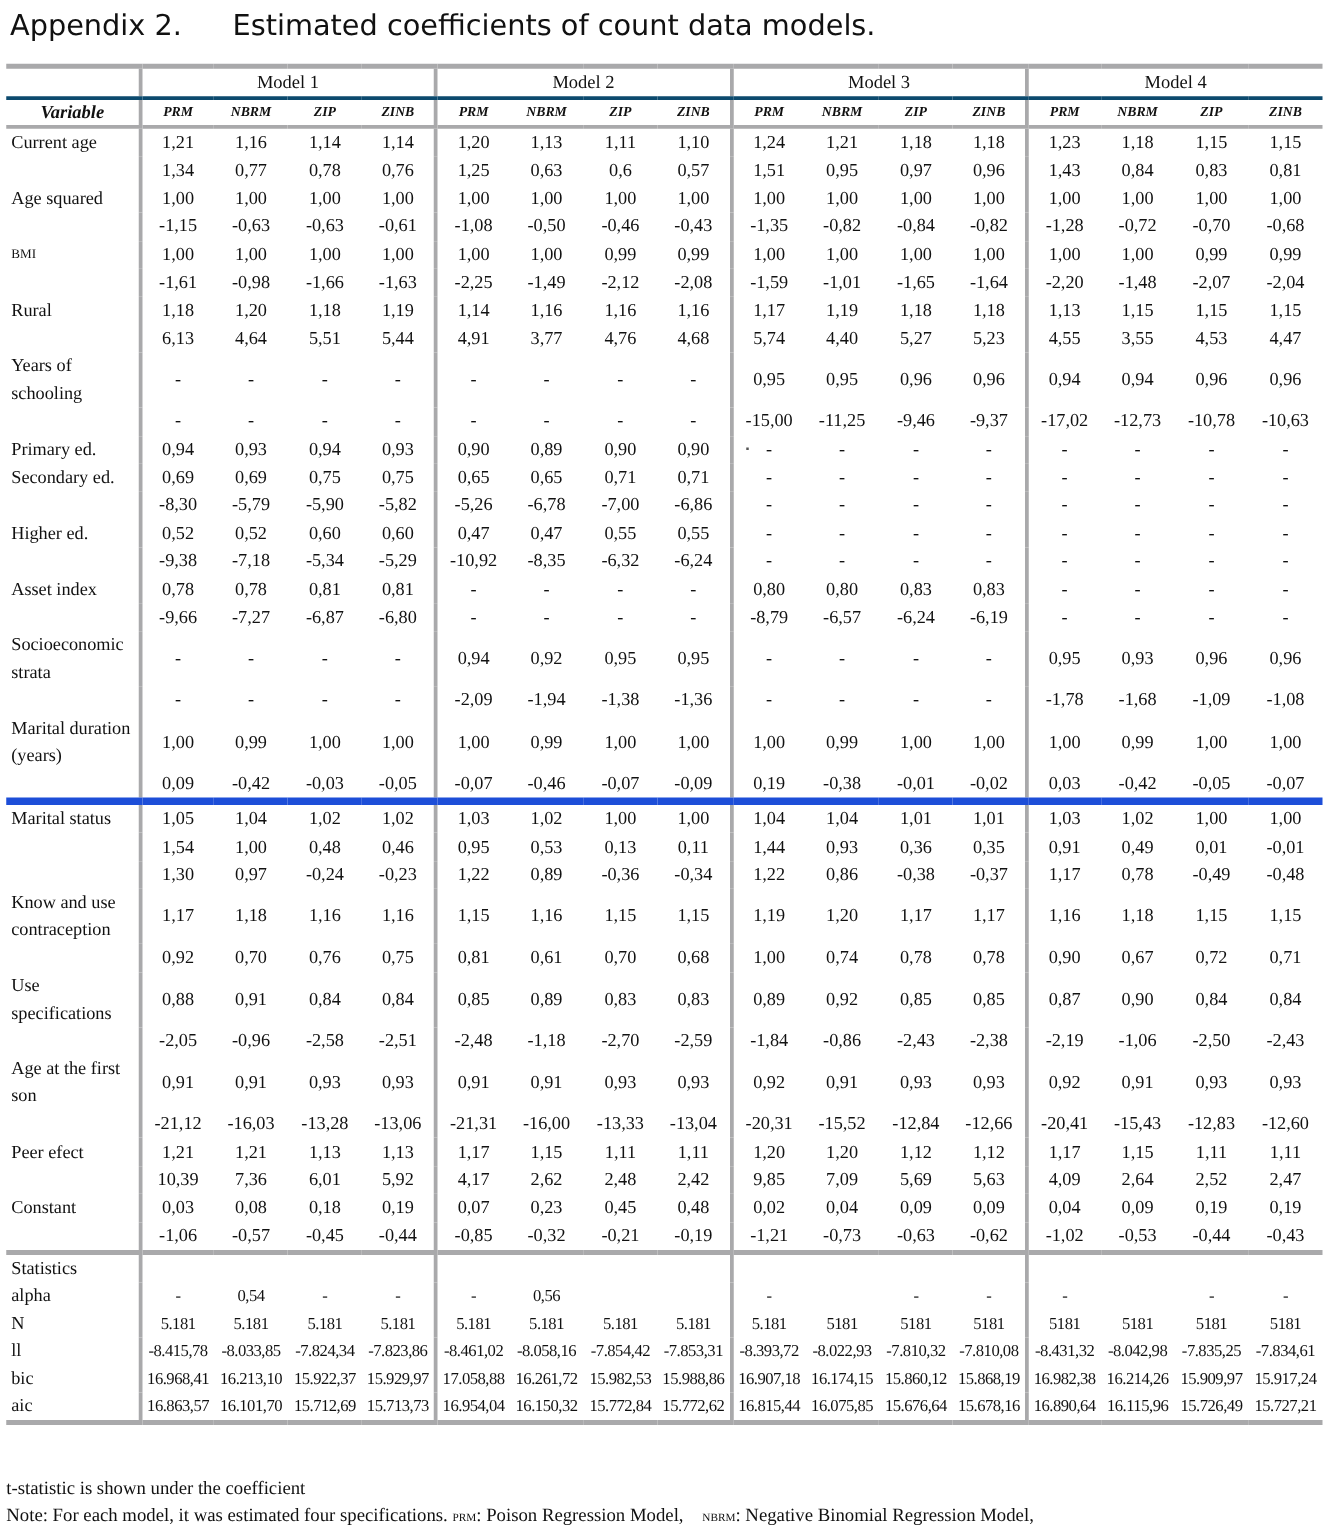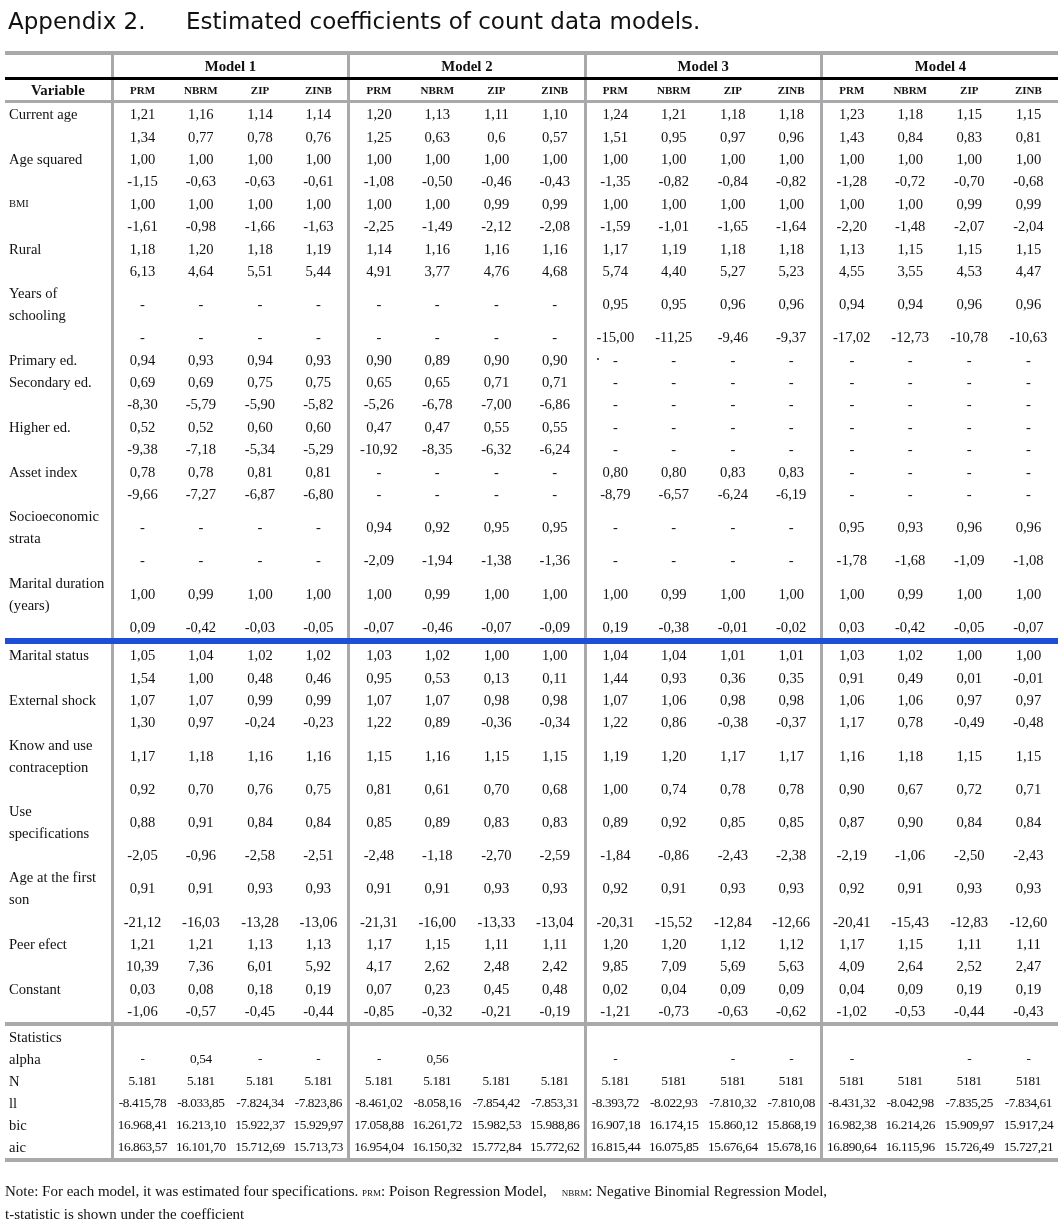--- a/index.html
+++ b/index.html
@@ -4,22 +4,22 @@
 <style>
   html, body { margin:0; padding:0; background:#ffffff; }
   body { width:1062px; height:1227px; position:relative; overflow:hidden; color:#111; }
   .title { position:absolute; top:8px; left:8px; height:32px; font-family:"DejaVu Sans", sans-serif; font-size:23px; color:#111; white-space:nowrap; }
   .title .t1 { position:absolute; left:0; top:0; }
   .title .t2 { position:absolute; left:178px; top:0; }
   table.coef { position:absolute; top:51px; left:5px; width:1053px; border-collapse:collapse; font-family:"Liberation Serif", serif; font-size:14.6px; table-layout:fixed; }
   table.coef col.var { width:107px; }
   table.coef col.v { width:59px; }
   table.coef td, table.coef th { padding:0; text-align:center; vertical-align:middle; white-space:nowrap; }
-  table.coef thead tr.models th { height:22px; font-weight:bold; font-size:14.8px; border-top:4px solid #a9a9ab; border-bottom:3px solid #000000; }
-  table.coef thead tr.specs th { height:20px; font-weight:bold; font-size:11px; border-bottom:3px solid #a9a9ab; }
+  table.coef thead tr.models th { height:22px; font-weight:normal; font-size:14.8px; border-top:4px solid #a9a9ab; border-bottom:3px solid #0c4a6e; }
+  table.coef thead tr.specs th { height:20px; font-weight:bold; font-size:11px; border-bottom:3px solid #a9a9ab;font-style:italic; }
   table.coef thead tr.specs th.varhead { font-size:14.8px; }
   table.coef td.lbl { text-align:left; padding-left:4px; white-space:normal; line-height:20px; }
   table.coef td.lbl.small { font-size:10.5px; }
   table.coef .sep { border-left:3px solid #a9a9ab; }
   table.coef tr.r td { height:22.4px; line-height:22px; }
   table.coef tr.tall td { height:44px; }
   table.coef tr.tallt td { height:34px; }
   table.coef tr.sect td { border-top:6px solid #1d4ed8; }
   table.coef tr.last td { border-bottom:4px solid #a9a9ab; }
   table.coef tr.stat td { height:22px; line-height:22px; }
@@ -515,39 +515,20 @@
         <td class=" num">0,11</td>
         <td class="sep num">1,44</td>
         <td class=" num">0,93</td>
         <td class=" num">0,36</td>
         <td class=" num">0,35</td>
         <td class="sep num">0,91</td>
         <td class=" num">0,49</td>
         <td class=" num">0,01</td>
         <td class=" num">-0,01</td>
       </tr>
-      <tr class="r ">
-        <td class="lbl">External shock</td>
-        <td class="sep num">1,07</td>
-        <td class=" num">1,07</td>
-        <td class=" num">0,99</td>
-        <td class=" num">0,99</td>
-        <td class="sep num">1,07</td>
-        <td class=" num">1,07</td>
-        <td class=" num">0,98</td>
-        <td class=" num">0,98</td>
-        <td class="sep num">1,07</td>
-        <td class=" num">1,06</td>
-        <td class=" num">0,98</td>
-        <td class=" num">0,98</td>
-        <td class="sep num">1,06</td>
-        <td class=" num">1,06</td>
-        <td class=" num">0,97</td>
-        <td class=" num">0,97</td>
-      </tr>
       <tr class="r">
         <td class="lbl"></td>
         <td class="sep num">1,30</td>
         <td class=" num">0,97</td>
         <td class=" num">-0,24</td>
         <td class=" num">-0,23</td>
         <td class="sep num">1,22</td>
         <td class=" num">0,89</td>
         <td class=" num">-0,36</td>
         <td class=" num">-0,34</td>
@@ -863,23 +844,23 @@
         <td class=" num">16.115,96</td>
         <td class=" num">15.726,49</td>
         <td class=" num">15.727,21</td>
       </tr>
     </tbody>
 </table>
 
 <div class="dot"></div>
 
 <div class="notes">
+  <div>t-statistic is shown under the coefficient</div>
   <div>
     <span>Note: For each model, it was estimated four specifications.</span>
     <span class="abbr">PRM</span><span>: Poison Regression Model,</span>&nbsp;&nbsp;&nbsp;
     <span class="abbr">NBRM</span><span>: Negative Binomial Regression Model,</span>
   </div>
-  <div>t-statistic is shown under the coefficient</div>
   <div>
     &nbsp;&nbsp;
     
   </div>
 </div>
 
 </body></html>

